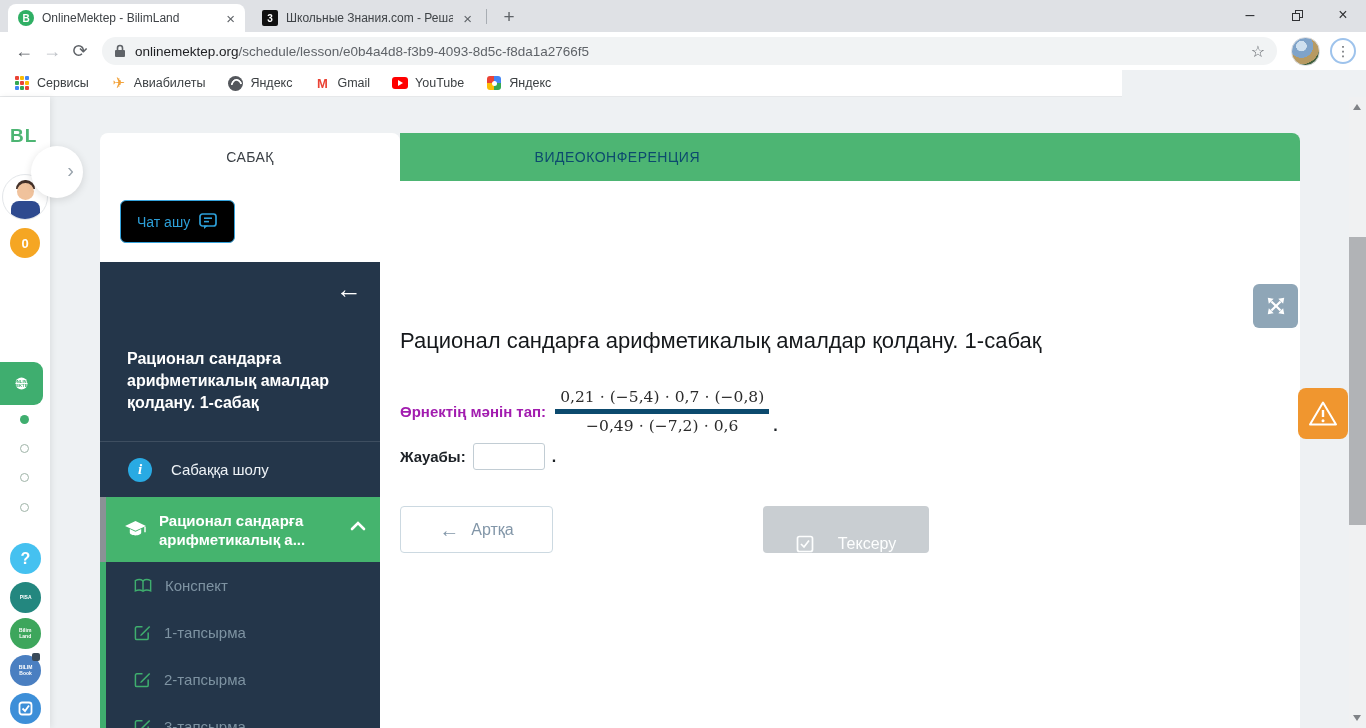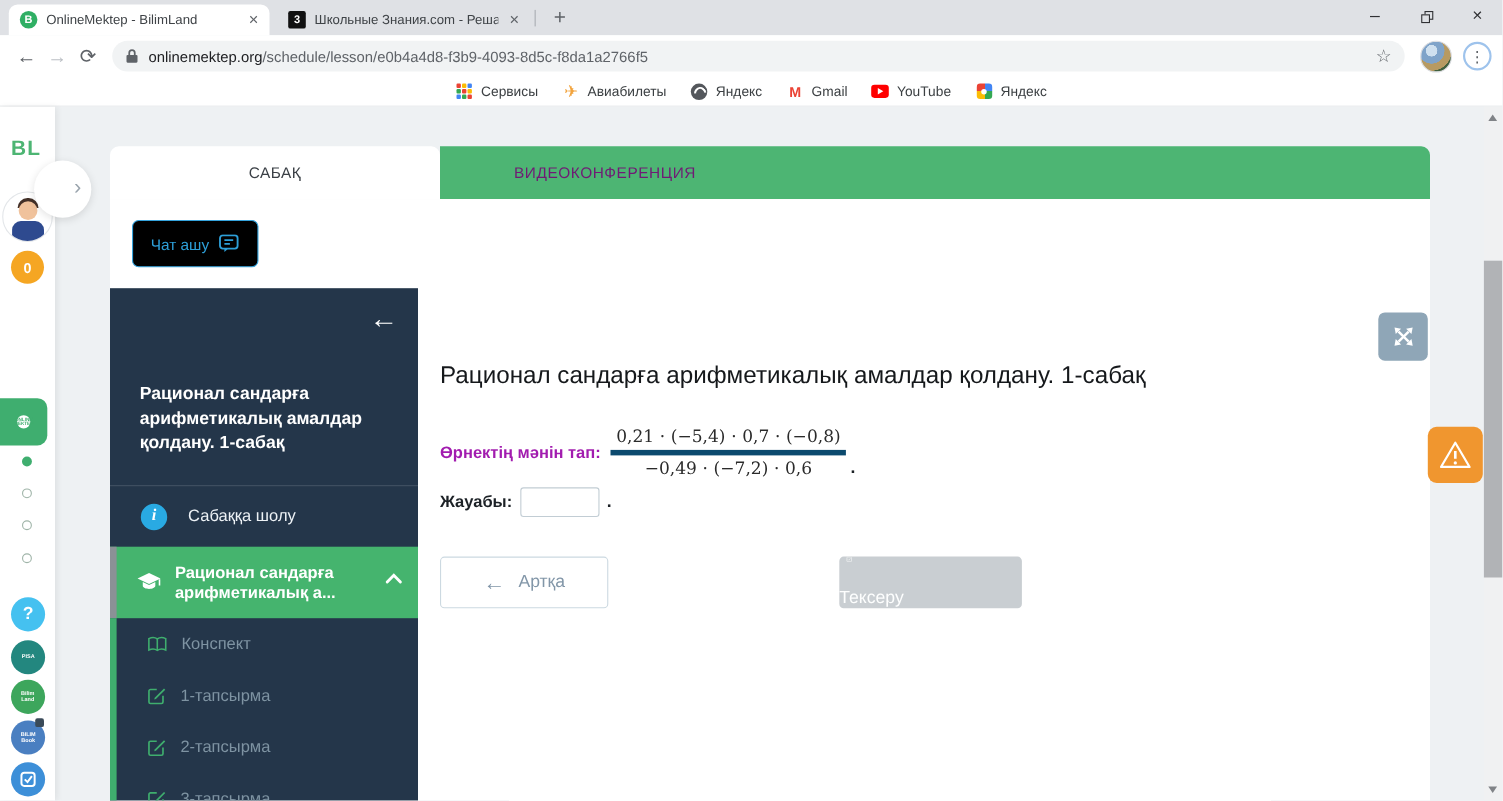--- a/index.html
+++ b/index.html
@@ -30,21 +30,21 @@
   .nav-icon { width:28px; height:28px; display:flex; align-items:center; justify-content:center; font-size:18px; color:#5f6368; }
   .nav-icon.disabled { color:#bdc1c6; }
   #omnibox { flex:1; height:28px; background:#f1f3f4; border-radius:14px; display:flex; align-items:center; padding:0 12px; margin:0 8px; min-width:0; }
   #omnibox .url { font-size:13.5px; white-space:nowrap; overflow:hidden; flex:1; }
   #omnibox .url .domain { color:#202124; }
   #omnibox .url .path { color:#5f6368; }
   #star-icon { font-size:16px; color:#5f6368; margin-left:8px; }
   #profile-avatar { width:29px; height:29px; border-radius:50%; margin:0 6px; background:radial-gradient(circle at 35% 30%, #cfe0ef 0 20%, #7fa3c9 21% 45%, #b79a62 46% 70%, #41603e 71% 100%); border:1px solid #dadce0; }
   #menu-btn { width:26px; height:26px; border-radius:50%; border:2px solid #9ec3ec; display:flex; align-items:center; justify-content:center; color:#5f6368; font-size:14px; margin-left:4px; }
 
-  #chrome-bookmarks { position:absolute; left:0; top:70px; width:1366px; height:27px; background:#fff; border-bottom:1px solid #e6e8ea; display:flex; align-items:center; gap:22px; padding:0 14px; font-size:12.5px; color:#3c4043;justify-content:center; }
+  #chrome-bookmarks { position:absolute; left:0; top:70px; width:1122px; height:27px; background:#fff; border-bottom:1px solid #e6e8ea; display:flex; align-items:center; gap:22px; padding:0 14px; font-size:12.5px; color:#3c4043; }
   .bm { display:flex; align-items:center; gap:7px; }
   .bm-icon { width:16px; height:16px; display:flex; align-items:center; justify-content:center; flex:0 0 16px; }
   .apps-grid { display:grid; grid-template-columns:repeat(3,4px); grid-template-rows:repeat(3,4px); gap:1px; }
   .apps-grid i { display:block; border-radius:1px; }
   .plane { color:#f2a33c; font-size:15px; }
   .globe { width:15px; height:15px; border-radius:50%; background:#54575c; position:relative; overflow:hidden; }
   .globe i { position:absolute; left:3px; top:3px; width:11px; height:11px; border-radius:50%; border:2px solid #fff; border-color:#fff transparent transparent #fff; transform:rotate(40deg); display:block; }
   .gmail-m { color:#ea4335; font-weight:bold; font-size:13px; }
   .yt { width:17px; height:12px; background:#f00; border-radius:3px; position:relative; }
   .yt i { position:absolute; left:6px; top:3px; width:0; height:0; border-left:5px solid #fff; border-top:3px solid transparent; border-bottom:3px solid transparent; display:block; }
@@ -74,21 +74,21 @@
   #rail-help { top:446px; background:#45c1f0; font-size:16px; font-weight:bold; }
   #rail-pisa { top:485px; background:#23877f; }
   #rail-bilimland { top:521px; background:#3da65c; }
   #rail-bilimbook { top:558px; background:#4a7fc1; }
   #rail-bilimbook .flag { position:absolute; right:1px; top:-2px; width:8px; height:8px; background:#3a4a58; border-radius:2px; }
   #rail-test { top:596px; background:#3d8fd8; }
 
   
   #tab-lesson { position:absolute; left:100px; top:133px; width:300px; height:48px; background:#fff; border-radius:8px 8px 0 0; display:flex; align-items:center; justify-content:center; font-size:14px; color:#3b4046; letter-spacing:.4px; }
   #tab-video { position:absolute; left:400px; top:133px; width:900px; height:48px; background:#4db573; border-radius:0 8px 0 0; display:flex; align-items:center; }
-  #tab-video span { width:300px; text-align:center; font-size:14px; color:#701a75; letter-spacing:.5px; }
+  #tab-video span { width:300px; text-align:right; font-size:14px; color:#0c4a6e; letter-spacing:.5px; }
   #card-body { position:absolute; left:100px; top:181px; width:1200px; height:547px; background:#fff; }
 
   #chat-btn { position:absolute; left:120px; top:200px; height:43px; padding:0 16px; border:1px solid #35a3dc; border-radius:6px; background:#000000; display:flex; align-items:center; gap:9px; color:#2d9fd8; font-size:14px; }
 
   
   #lesson-sidebar { position:absolute; left:100px; top:262px; width:280px; height:466px; background:#24364a; overflow:hidden; }
   #sb-back { position:absolute; right:18px; top:14px; color:#fff; font-size:26px; font-weight:bold; line-height:1; }
   #sb-title { position:absolute; left:27px; top:86px; width:238px; color:#fff; font-size:16px; line-height:22px; font-weight:bold; }
   #sb-overview { position:absolute; left:0; top:179px; width:280px; height:56px; border-top:1px solid rgba(255,255,255,.12); display:flex; align-items:center; padding-left:28px; gap:19px; }
   #sb-overview .info { width:24px; height:24px; border-radius:50%; background:#29aae3; color:#fff; display:flex; align-items:center; justify-content:center; font-family:"Liberation Serif",serif; font-style:italic; font-weight:bold; font-size:15px; }
@@ -108,21 +108,21 @@
   .fraction { display:inline-flex; flex-direction:column; align-items:center; margin-left:9px; font-family:"DejaVu Serif", serif; font-size:15.5px; color:#2b2b2b; }
   .fraction .num { padding:0 5px 3px; border-bottom:5px solid #0c4a6e; }
   .fraction .den { padding-top:3px; }
   #task-period { font-size:16px; font-weight:bold; color:#1c2126; margin-left:4px; align-self:flex-end; }
   #answer-row { position:absolute; left:400px; top:443px; display:flex; align-items:center; gap:7px; }
   #answer-label { font-size:15px; font-weight:bold; color:#1c2126; }
   #answer-input { width:72px; height:27px; border:1px solid #c2cdd4; border-radius:3px; background:#fff; font-size:14px; padding:0 6px; }
   #answer-period { font-size:16px; font-weight:bold; color:#1c2126; }
   #back-btn { position:absolute; left:400px; top:506px; width:153px; height:47px; background:#fff; border:1px solid #ccd9e1; border-radius:4px; display:flex; align-items:center; justify-content:center; gap:12px; color:#8296a8; font-size:16px; }
   #back-btn .arrow { font-size:20px; font-weight:bold; color:#8095a8; line-height:1; }
-  #check-btn { position:absolute; left:763px; top:506px; width:166px; height:47px; background:#c9ced2; border:none; border-radius:4px; display:flex; align-items:flex-start; justify-content:center; gap:24px; color:#fdfefe; font-size:16px;flex-direction:column; }
+  #check-btn { position:absolute; left:763px; top:506px; width:166px; height:47px; background:#c9ced2; border:none; border-radius:4px; display:flex; align-items:flex-end; justify-content:center; gap:24px; color:#fdfefe; font-size:16px; }
 
   #expand-btn { position:absolute; left:1253px; top:284px; width:45px; height:44px; background:#8fa6b7; border-radius:6px; display:flex; align-items:center; justify-content:center; }
   #warn-btn { position:absolute; left:1298px; top:388px; width:50px; height:51px; background:#f0962f; border-radius:8px; display:flex; align-items:center; justify-content:center; }
 
   
   #scrollbar { position:absolute; left:1349px; top:97px; width:17px; height:631px; background:#f0f1f2; }
   #scroll-up { position:absolute; left:4px; top:7px; width:0; height:0; border-left:4.5px solid transparent; border-right:4.5px solid transparent; border-bottom:6px solid #808387; }
   #scroll-down { position:absolute; left:4px; bottom:7px; width:0; height:0; border-left:4.5px solid transparent; border-right:4.5px solid transparent; border-top:6px solid #808387; }
   #scroll-thumb { position:absolute; left:0; top:140px; width:17px; height:288px; background:#b1b3b6; }
 </style>

